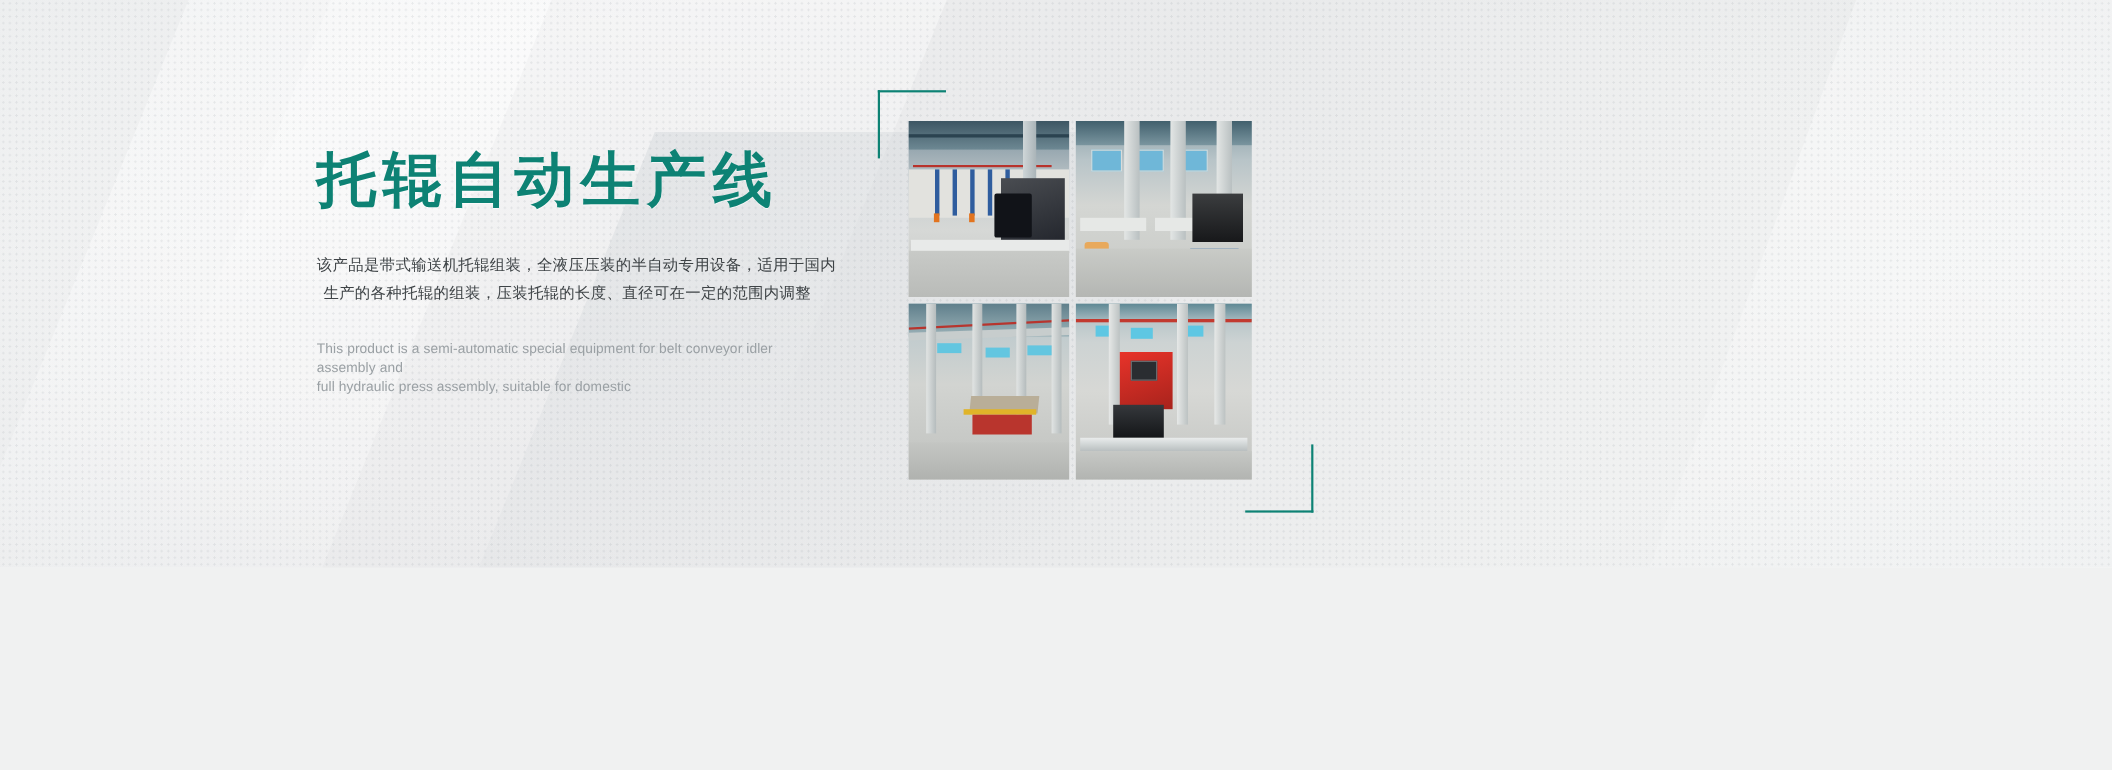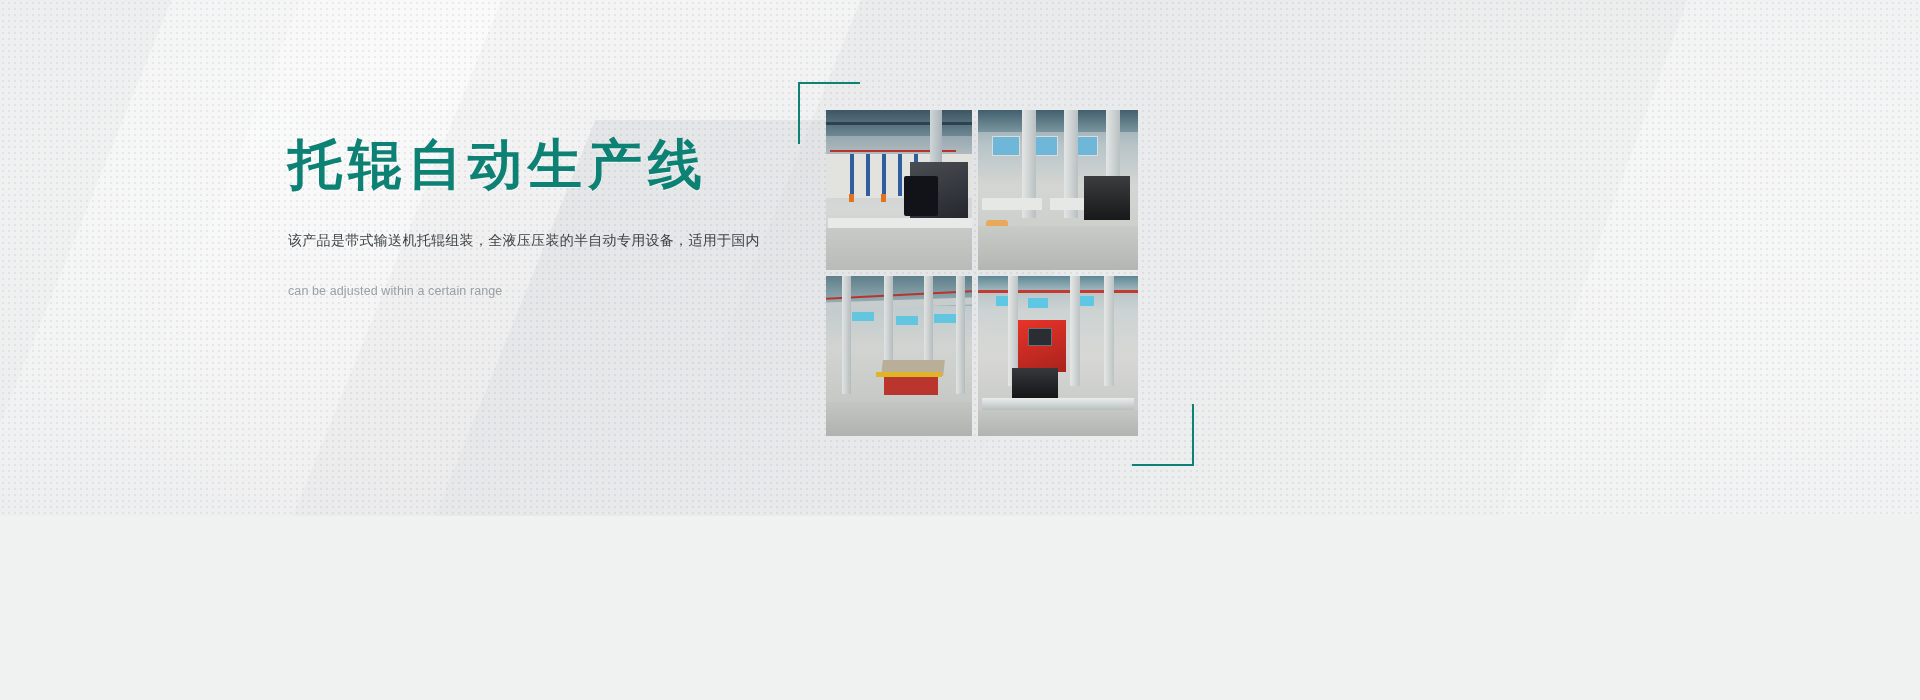--- a/index.html
+++ b/index.html
@@ -163,24 +163,26 @@
   <div class="dots"></div>
   <div class="vignette"></div>
 
   <div class="left">
 
     <h1 class="title">托辊自动生产线</h1>
 
 
     <div class="desc-cn">
       <div>该产品是带式输送机托辊组装，全液压压装的半自动专用设备，适用于国内</div>
+      <div>生产的各种托辊的组装，压装托辊的长度、直径可在一定的范围内调整</div>
     </div>
 
     <div class="desc-en">
-      <div>can be adjusted within a certain range</div>
+      <div>This product is a semi-automatic special equipment for belt conveyor idler assembly and</div>
+      <div>full hydraulic press assembly, suitable for domestic</div>
     </div>
   </div>
 
   <div class="bracket br-tl">
     <span class="h"></span>
       <span class="v"></span>
   </div>
   <div class="bracket br-br">
     <span class="h"></span>
       <span class="v"></span>

